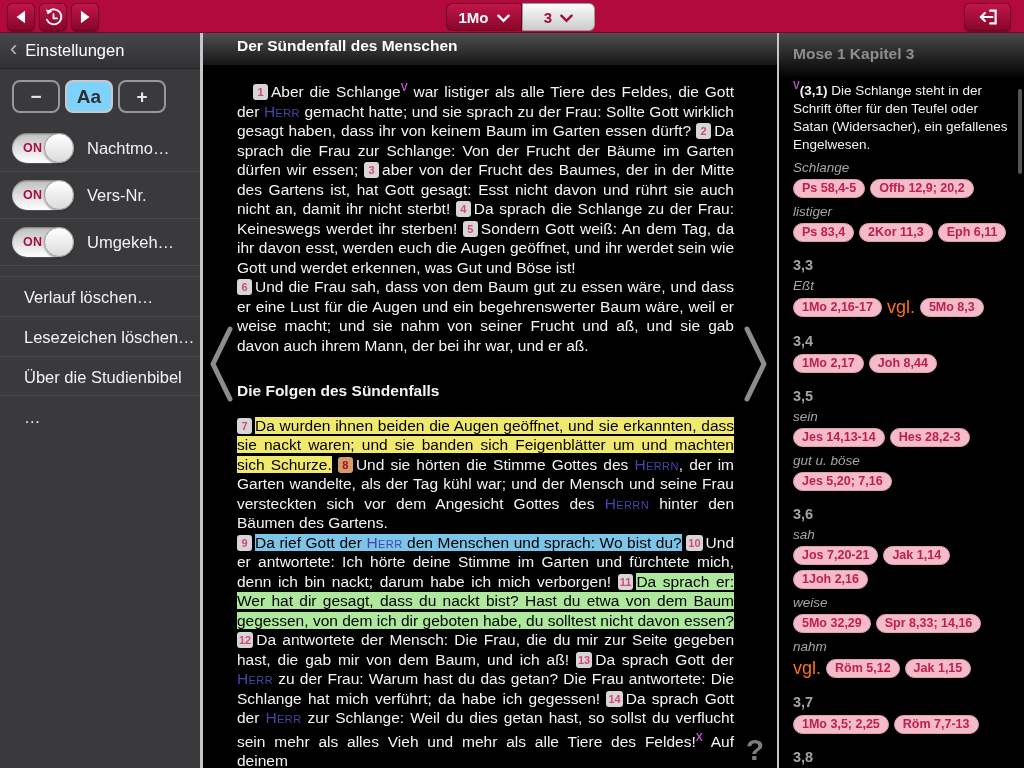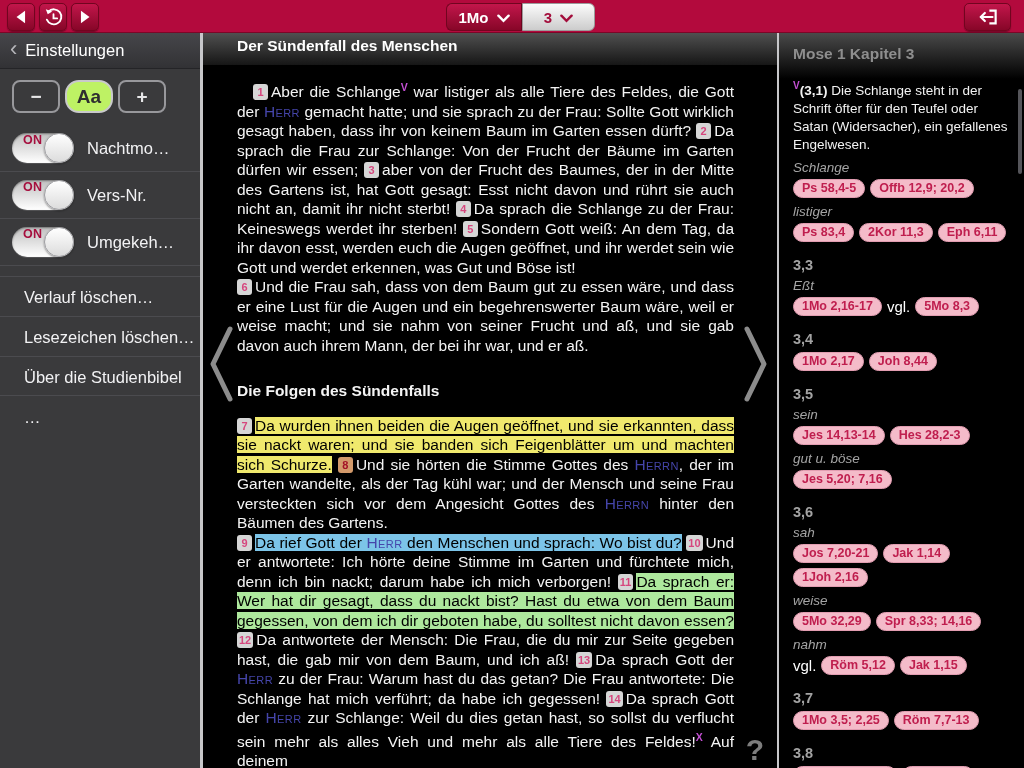--- a/index.html
+++ b/index.html
@@ -36,26 +36,26 @@
   
   .settings { width:200px; background:var(--sidebar-bg); position:relative; }
   .s-head { height:36px; background:linear-gradient(#46464a,#323235); border-bottom:1px solid #242427;
             display:flex; align-items:center; padding:0 10px; gap:8px; }
   .s-back { color:#b6b6ba; font-size:22px; line-height:1; margin-top:-3px; }
   .s-title { color:#fff; font-size:16.5px; }
   .fontrow { margin:11px 12px 12px; display:flex; gap:5px; }
   .fbtn { width:48px; height:33px; border:2px solid #98989c; border-radius:8px; color:#e6e6e8;
           font-size:19px; font-weight:bold; display:flex; align-items:center; justify-content:center;
           background:transparent; cursor:pointer; }
-  .fbtn-sample { background:#bef264; color:#2e2e30; border-color:#c9c9cb;border-radius:14px; }
+  .fbtn-sample { background:#7dd3fc; color:#2e2e30; border-color:#c9c9cb; }
   .trow { display:flex; align-items:center; height:47px; padding-left:12px; border-bottom:1px solid #4b4b4f; }
   .toggle { width:62px; height:30px; border-radius:15px; position:relative; cursor:pointer;
             background:linear-gradient(#bfbfbf,#ffffff);
             box-shadow:inset 0 1px 2px rgba(0,0,0,.4), 0 1px 0 rgba(255,255,255,.12); }
-  .toggle-on { position:absolute; left:11px; top:0; font-size:12.5px; font-weight:bold;
+  .toggle-on { position:absolute; left:11px; top:8px; font-size:12.5px; font-weight:bold;
                color:var(--toggle-on); letter-spacing:.3px; }
   .knob { position:absolute; right:0; top:0; width:30px; height:30px; border-radius:50%;
           background:linear-gradient(#ffffff,#dcdcdc); border:1px solid #9e9ea2;
           box-shadow:0 1px 2px rgba(0,0,0,.45); }
   .tlabel { margin-left:13px; color:#f2f2f4; font-size:16.5px; }
   .menu { margin-top:10px; }
   .mitem { height:40px; line-height:40px; padding-left:24px; color:#f2f2f4; font-size:16.5px;
            border-top:1px solid #4b4b4f; cursor:pointer; }
   .mitem:last-child { border-bottom:1px solid #4b4b4f; }
 
@@ -94,21 +94,21 @@
   .r-note .supnote { font-size:10px; }
   .r-note b { font-weight:bold; }
   .refgroup { margin-top:15px; }
   .refgroup:first-of-type { margin-top:6px; }
   .refhead { font-weight:bold; font-size:14.5px; color:#a3a3a3; margin-bottom:5px; }
   .word { font-style:italic; color:var(--word-gray); font-size:13.5px; margin:5px 0 4px; }
   .pillrow { display:flex; flex-wrap:wrap; align-items:center; gap:5px; margin:3px 0 6px; }
   .pill { background:var(--pill-bg); color:var(--pill-text); font-weight:bold; font-size:12.5px;
           padding:1px 8px 2px; border-radius:10px; border:1.5px solid var(--pill-border);
           white-space:nowrap; cursor:pointer; }
-  .plain { color:#ffffff; font-size:15px;text-align:right; }
+  .plain { color:#f97316; font-size:18px;text-align:right; }
   .scrollhint { position:absolute; right:2px; top:56px; width:4px; height:85px; border-radius:2px;
                 background:#55555a; }
 </style>
 </head>
 <body>
 
 <div class="app">
 
   <header class="topbar">
     <button class="tbtn btn-back">

